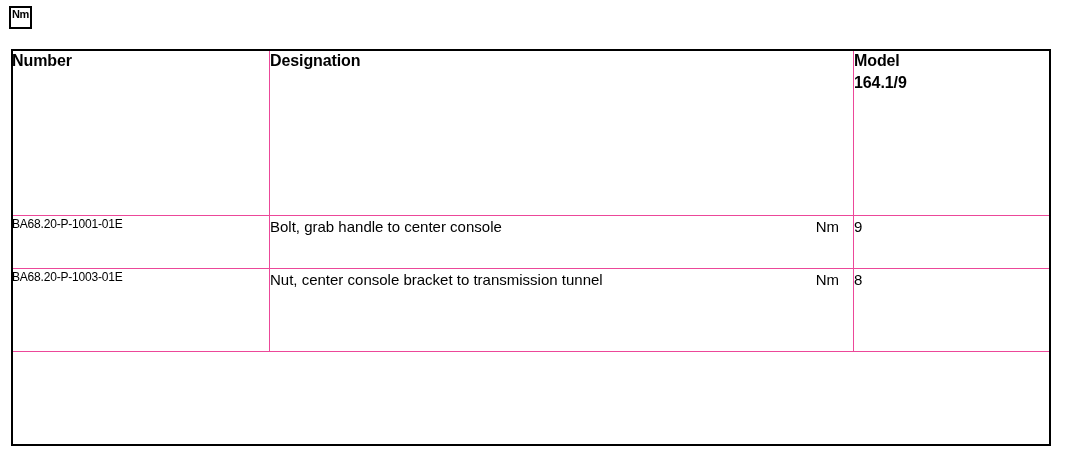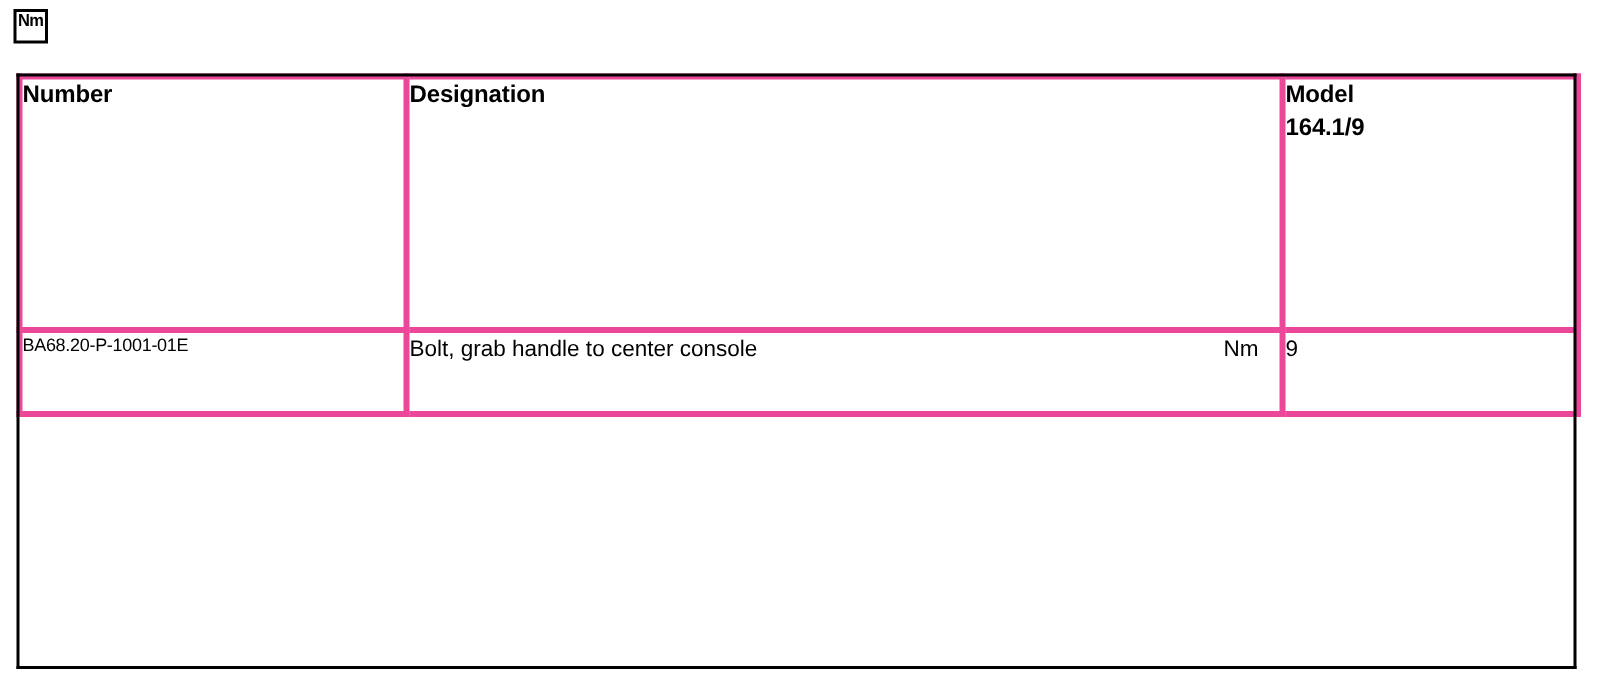--- a/index.html
+++ b/index.html
@@ -57,21 +57,21 @@
   .spec-table {
     position: absolute;
     left: 11px;
     top: 49px;
     width: 1039px;
     border-collapse: collapse;
     table-layout: fixed;
   }
   .spec-table td,
   .spec-table th {
-    border: 4px solid #ec4899;
+    border: 1px solid #ec4899;
     vertical-align: top;
     padding: 0;
     text-align: left;
   }
   .col-number   { width: 258px; }
   .col-desig    { width: 584px; }
   .col-model    { width: 197px; }
 
   
   .hdr-cell {
@@ -163,19 +163,29 @@
     <tr>
       <td class="row-cell cell-number row-h1">BA68.20-P-1001-01E</td>
       <td class="row-cell row-h1">
         <div class="desig-wrap">
           <div class="desig-text">Bolt, grab handle to center console</div>
           <div class="desig-unit">Nm</div>
         </div>
       </td>
       <td class="row-cell cell-model row-h1">9</td>
     </tr>
+    <tr>
+      <td class="row-cell cell-number row-h3">BA68.20-P-1003-01E</td>
+      <td class="row-cell row-h3">
+        <div class="desig-wrap">
+          <div class="desig-text">Nut, center console bracket to transmission tunnel</div>
+          <div class="desig-unit">Nm</div>
+        </div>
+      </td>
+      <td class="row-cell cell-model row-h3">8</td>
+    </tr>
   </tbody>
 </table>
 
 <div class="frame-top"></div>
 <div class="frame-bottom"></div>
 <div class="frame-left"></div>
 <div class="frame-right"></div>
 
 </body></html>

